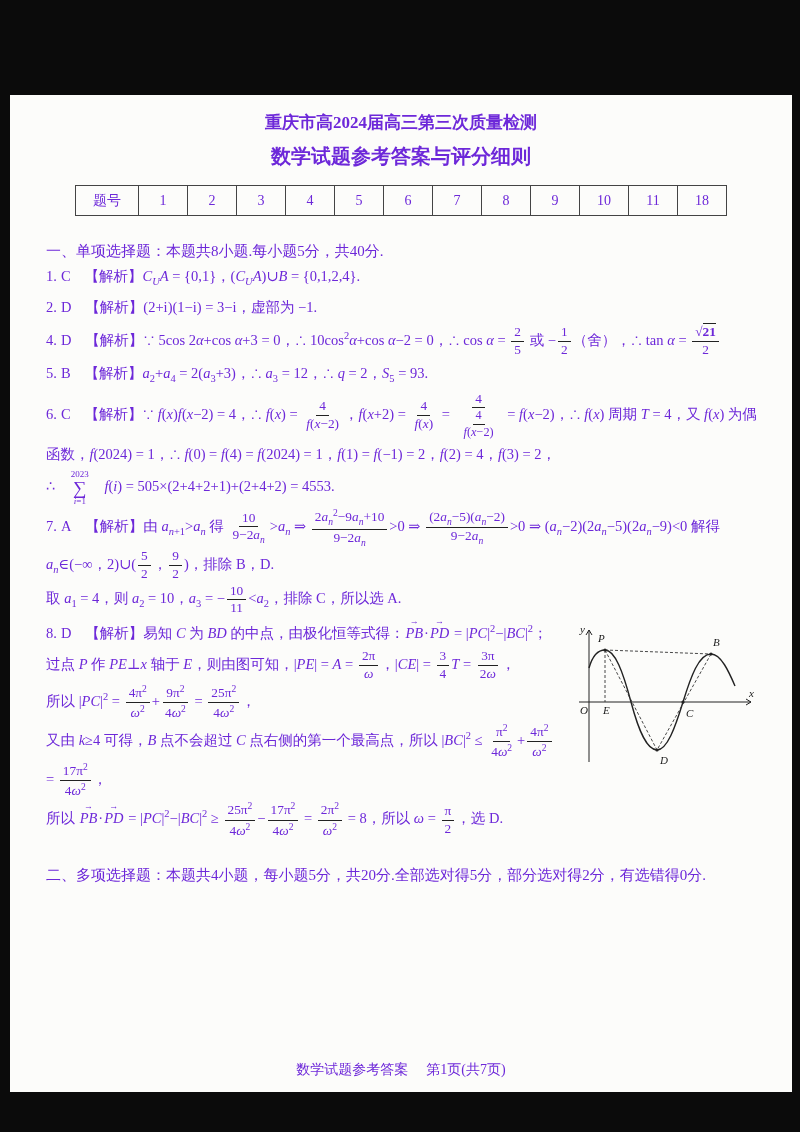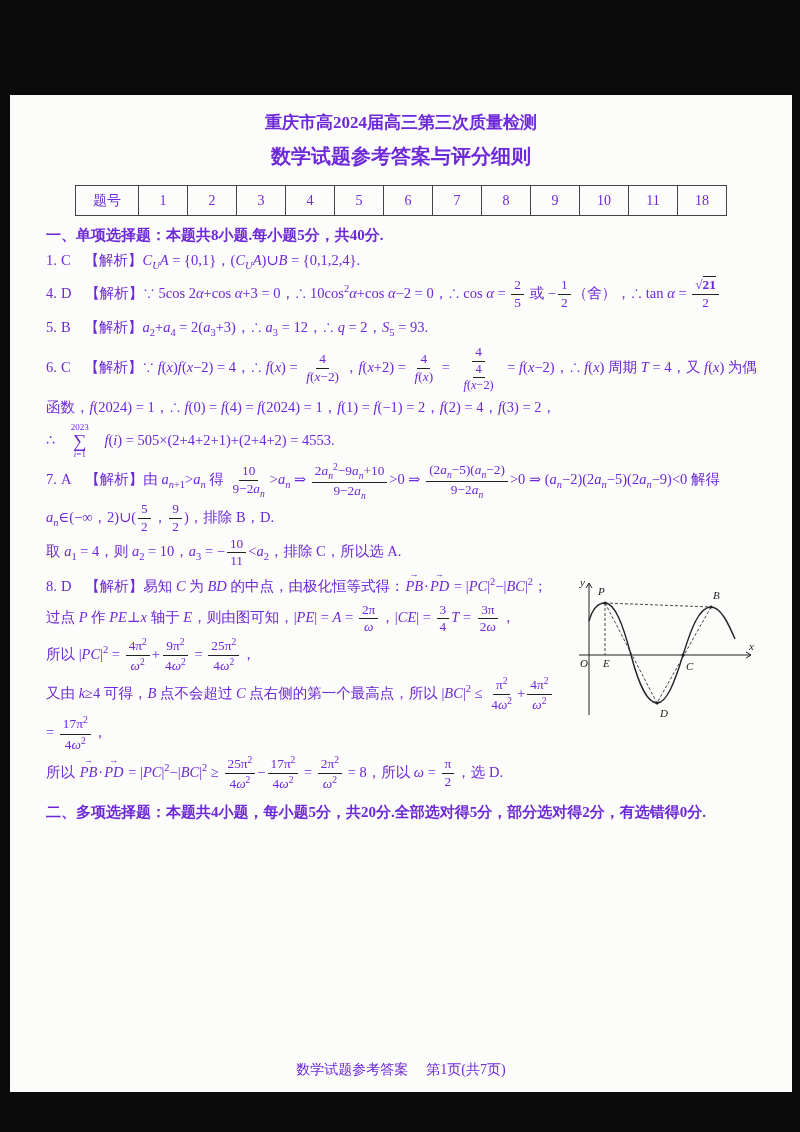--- a/index.html
+++ b/index.html
@@ -6,21 +6,21 @@
   body{width:800px;height:1132px;background:#0b0b0b;position:relative;
        font-family:"Liberation Serif","DejaVu Serif",serif;}
   .page{position:absolute;left:10px;right:8px;top:95px;bottom:40px;
         background:#fcfcfa;color:#6d28d9;overflow:hidden;}
   .doc-title{text-align:center;font-size:17px;font-weight:bold;margin:16px 0 0;}
   .doc-subtitle{text-align:center;font-size:20px;font-weight:bold;margin:9px 0 0;}
   table.ans{border-collapse:collapse;margin:15px auto 0;padding-left:8px;}
   table.ans td{border:1px solid #444;text-align:center;font-size:14px;
                width:48px;height:29px;padding:0;}
   table.ans td.lbl{width:62px;}
-  .sec{font-weight:bold;font-size:15px;margin:10px 36px 0;}
+  .sec{font-weight:normal;font-size:15px;margin:26px 36px 0;}
   .sol{margin:1px 34px 0 36px;font-size:14.5px;line-height:2.05;}
   .qnum{margin-right:4px;}
   .qans{margin-right:14px;}
   .fr{display:inline-flex;flex-direction:column;align-items:center;
       vertical-align:middle;margin:0 2px;line-height:1.25;font-size:0.92em;text-align:center;}
   .fr .n{border-bottom:1px solid #222;padding:0 3px;}
   .fr .d{padding:0 3px;}
   .ov{border-top:1px solid #222;font-weight:bold;}
   .vec{display:inline-block;position:relative;font-style:italic;padding:0 1px;}
   .vec::after{content:"\2192";position:absolute;left:50%;transform:translateX(-50%);
@@ -62,20 +62,23 @@
     </tr>
   </tbody>
     </table>
 
   <div class="sec">一、单项选择题：本题共8小题.每小题5分，共40分.</div>
 
   <div class="sol">
     <span class="qnum">1.</span><span class="qans">C</span><span>【解析】<i>C</i><sub><i>U</i></sub><i>A</i> = {0,1}，(<i>C</i><sub><i>U</i></sub><i>A</i>)∪<i>B</i> = {0,1,2,4}.</span>
   </div>
   <div class="sol">
+    <span class="qnum">2.</span><span class="qans">D</span><span>【解析】(2+i)(1−i) = 3−i，虚部为 −1.</span>
+  </div>
+  <div class="sol">
     <span class="qnum">4.</span><span class="qans">D</span><span>【解析】∵ 5cos 2<i>α</i>+cos <i>α</i>+3 = 0，∴ 10cos<sup>2</sup><i>α</i>+cos <i>α</i>−2 = 0，∴ cos <i>α</i> = <span class="fr">
           <span class="n">2</span>
           <span class="d">5</span>
         </span> 或 −<span class="fr">
           <span class="n">1</span>
           <span class="d">2</span>
         </span>（舍），∴ tan <i>α</i> = <span class="fr">
           <span class="n">√<span class="ov">21</span></span>
           <span class="d">2</span>
         </span></span>

